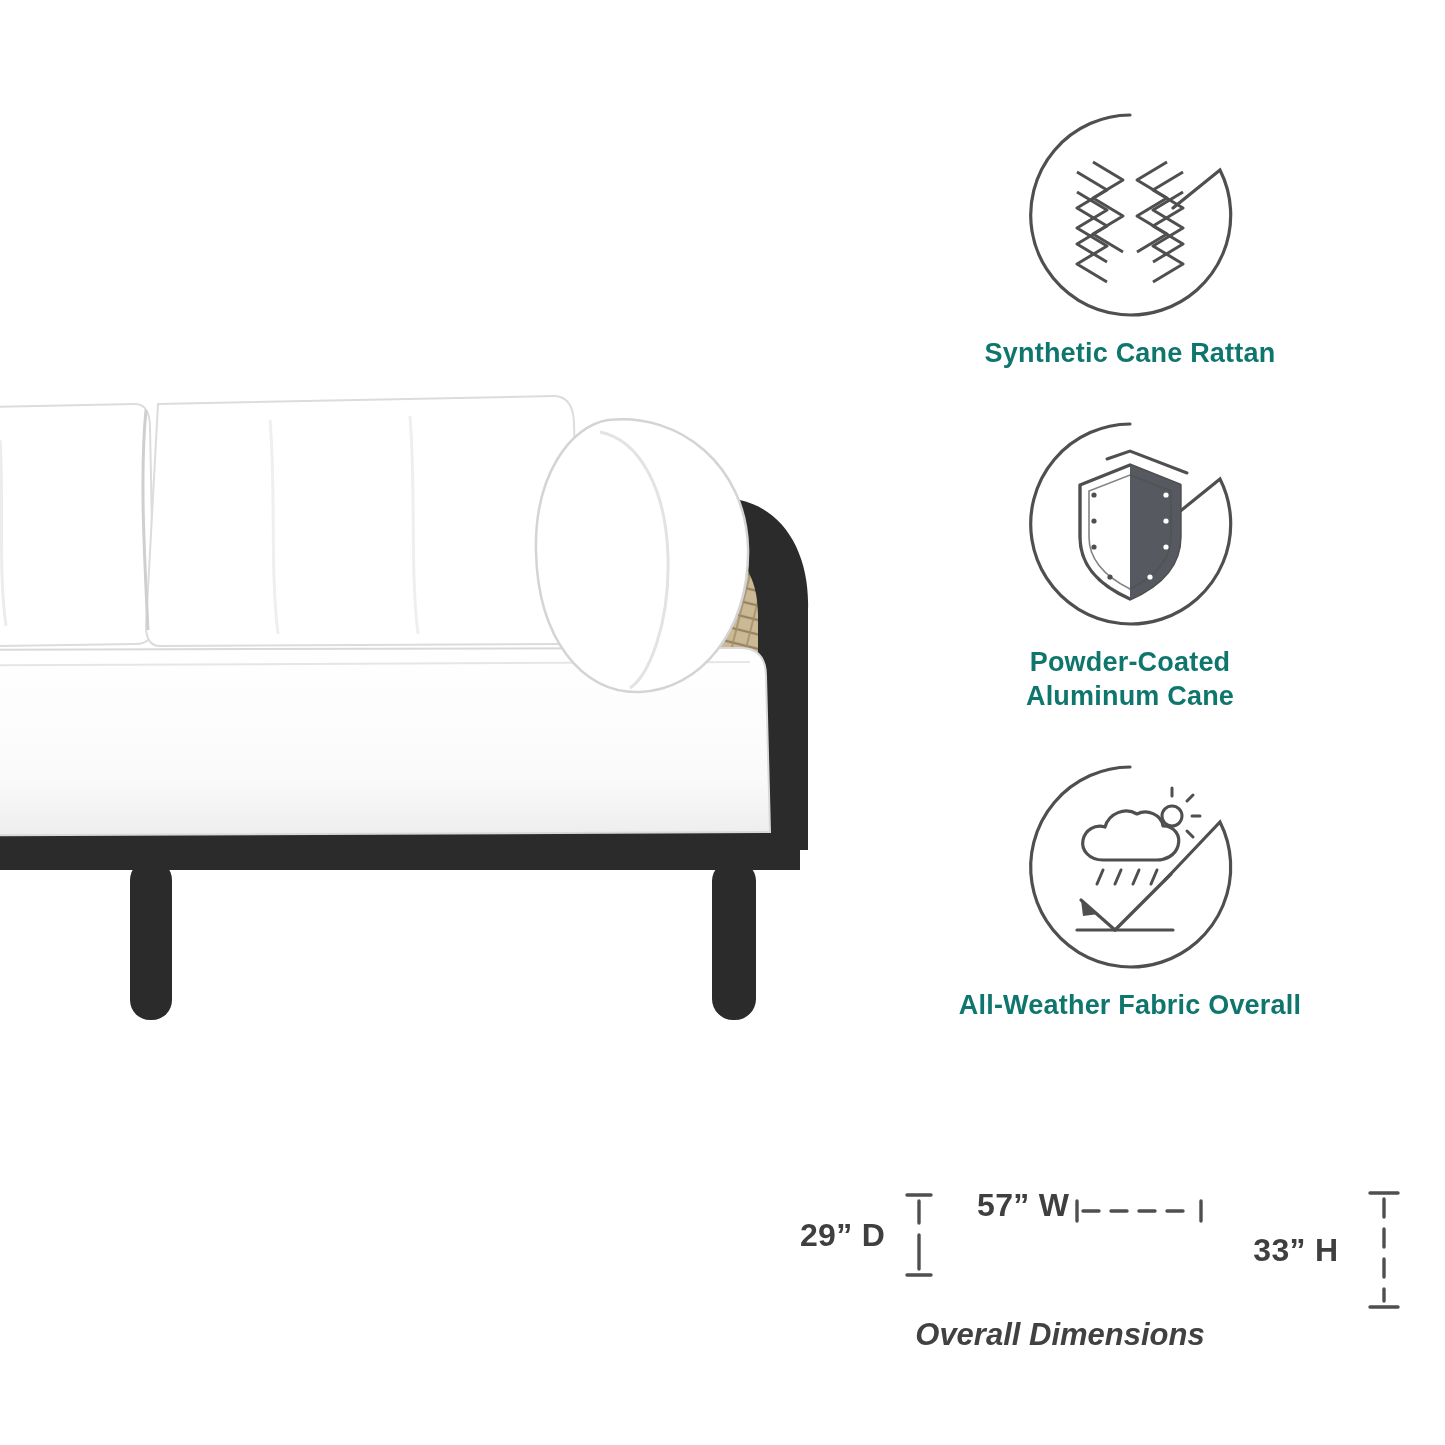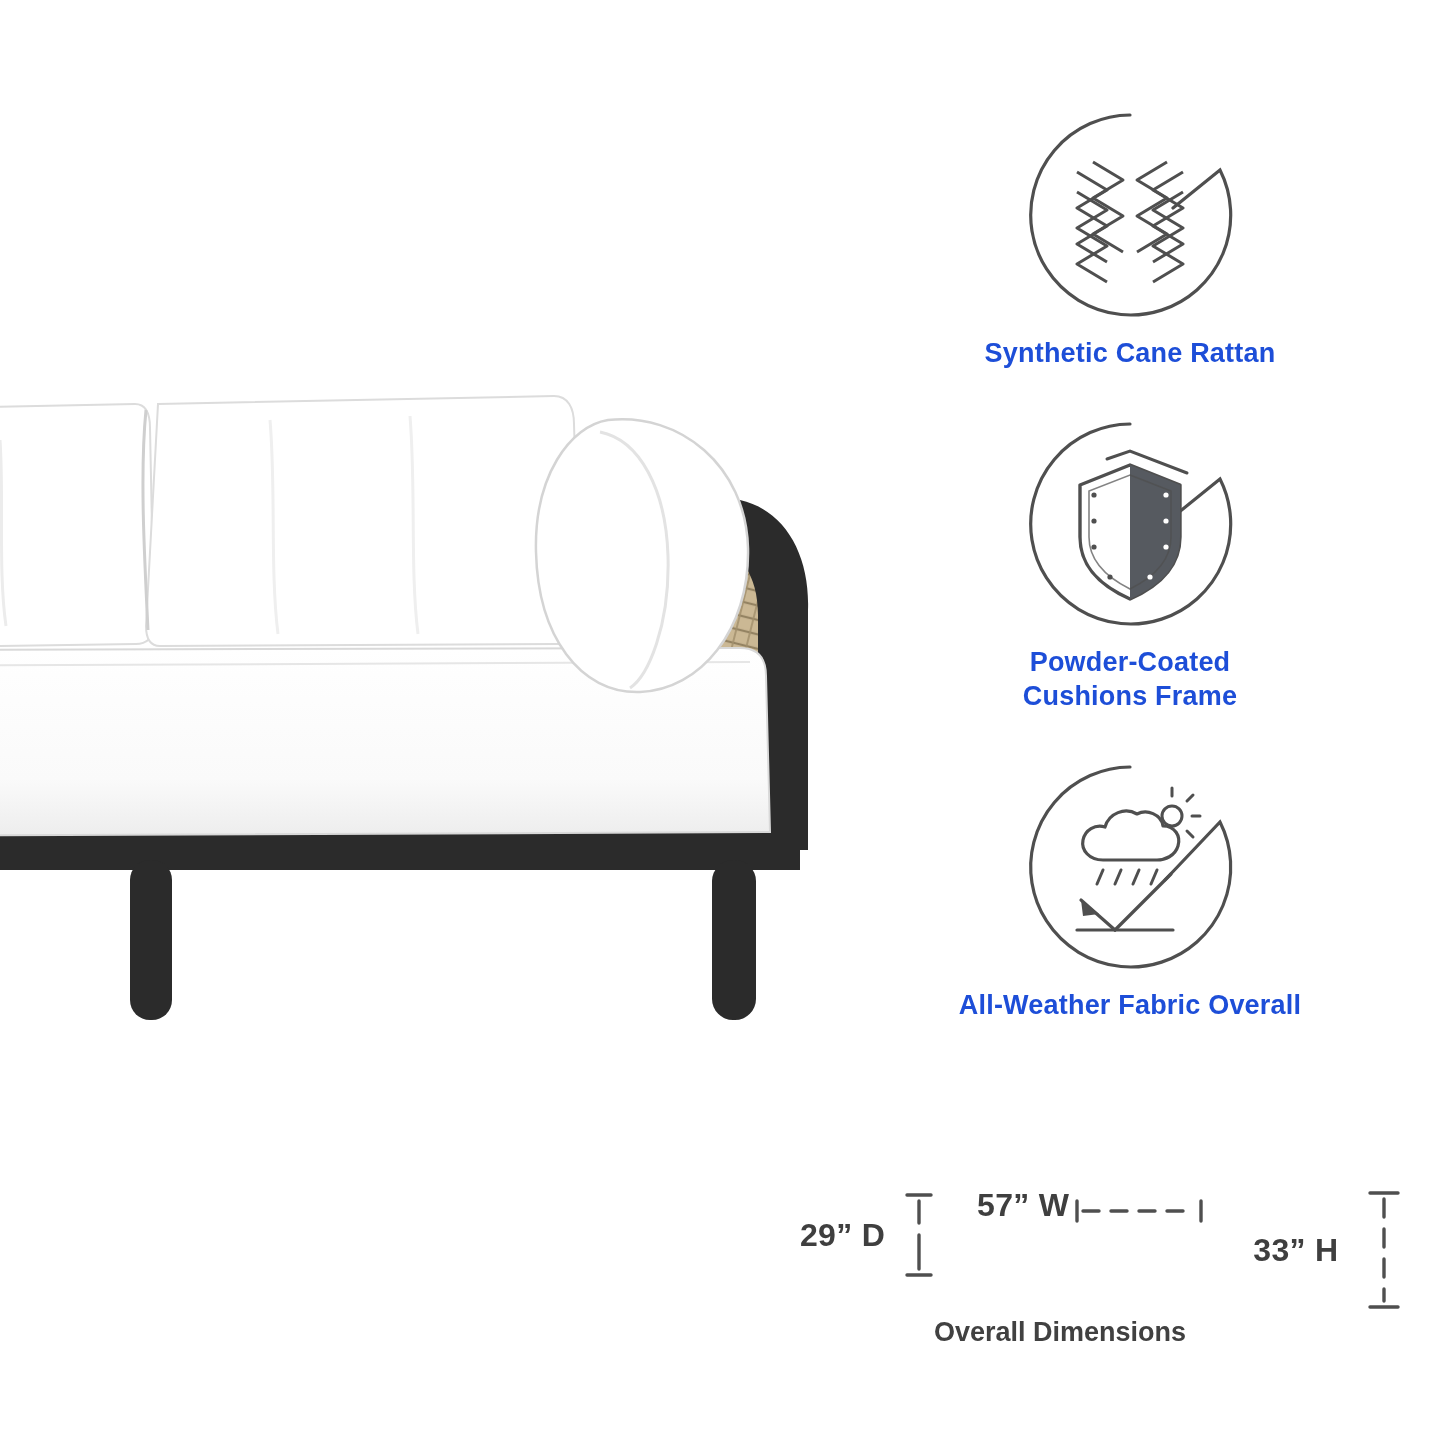--- a/index.html
+++ b/index.html
@@ -41,21 +41,21 @@
   .feature-icon {
     width: 230px;
     height: 230px;
     display: block;
   }
   .feature-label {
     margin-top: 6px;
     text-align: center;
     font-size: 27px;
     font-weight: bold;
-    color: #1d4ed8;
+    color: #0f766e;
     line-height: 1.28;
     letter-spacing: 0.2px;
   }
 
   
   #dimensions-block {
     position: absolute;
     left: 800px;
     top: 1185px;
     width: 600px;
@@ -77,24 +77,25 @@
     letter-spacing: 0.3px;
     white-space: nowrap;
   }
   .dim-mark {
     margin-left: 14px;
     margin-right: 10px;
   }
   .dims-caption {
     margin-top: 22px;
     text-align: center;
-    font-size: 27px;
+    font-size: 31px;
     font-weight: bold;
     color: #414141;
     width: 520px;
+    font-style: italic;
   }
 </style>
 </head>
 <body>
 
 <div id="product-illustration">
   <svg viewBox="0 0 920 700" width="920" height="700" xmlns="http://www.w3.org/2000/svg">
     <defs>
       <pattern id="canePattern" width="14" height="14" patternUnits="userSpaceOnUse" patternTransform="rotate(14)">
         <rect width="14" height="14" fill="#c8b48e"></rect>
@@ -190,21 +191,21 @@
         <circle cx="151" cy="86" r="2.6"></circle>
           <circle cx="151" cy="112" r="2.6"></circle>
         <circle cx="151" cy="138" r="2.6"></circle>
           <circle cx="135" cy="168" r="2.6"></circle>
       </g>
 
       <path d="M92 50 L 115 42 L 172 64" fill="none" stroke="#4f4f4f" stroke-width="3" stroke-linecap="round"></path>
     </svg>
     <div class="feature-label">
       <div>Powder-Coated</div>
-      <div>Cushions Frame</div>
+      <div>Aluminum Cane</div>
     </div>
   </div>
 
   <div class="feature">
     <svg class="feature-icon" viewBox="0 0 230 230">
       <path d="M115 15 A100 100 0 1 0 205 70 L 150 128" fill="none" stroke="#4f4f4f" stroke-width="3.2" stroke-linecap="round"></path>
 
       <circle cx="157" cy="64" r="10" fill="none" stroke="#4f4f4f" stroke-width="3"></circle>
       <g stroke="#4f4f4f" stroke-width="3" stroke-linecap="round">
         <path d="M157 44 v-8"></path>

